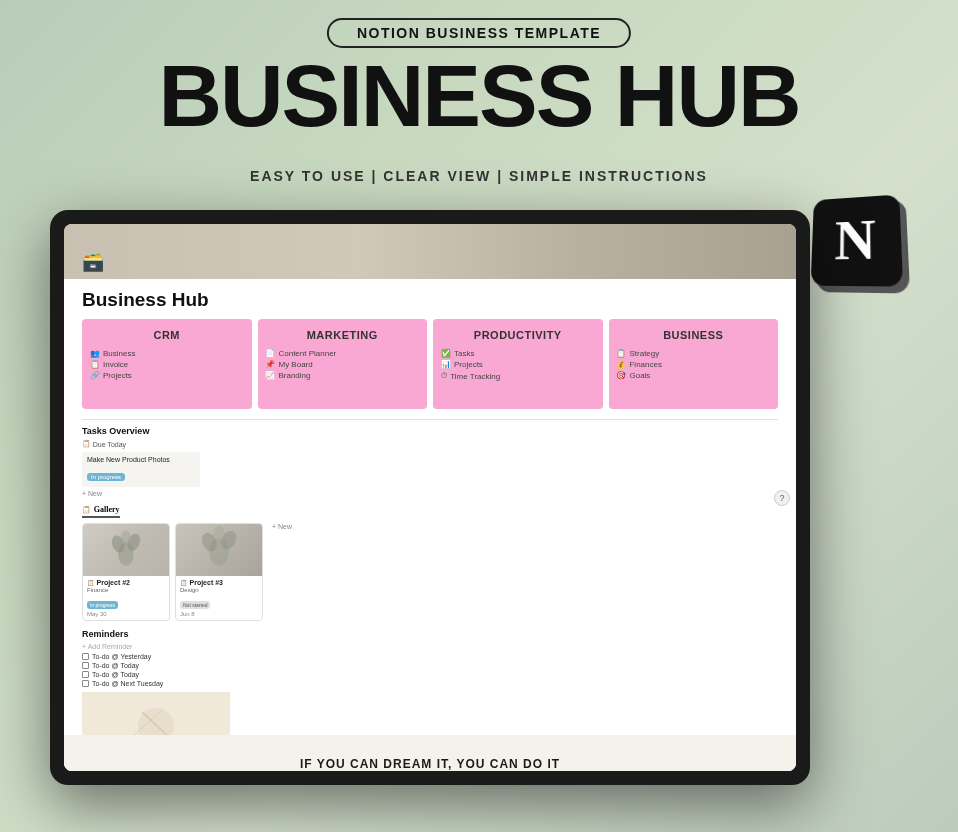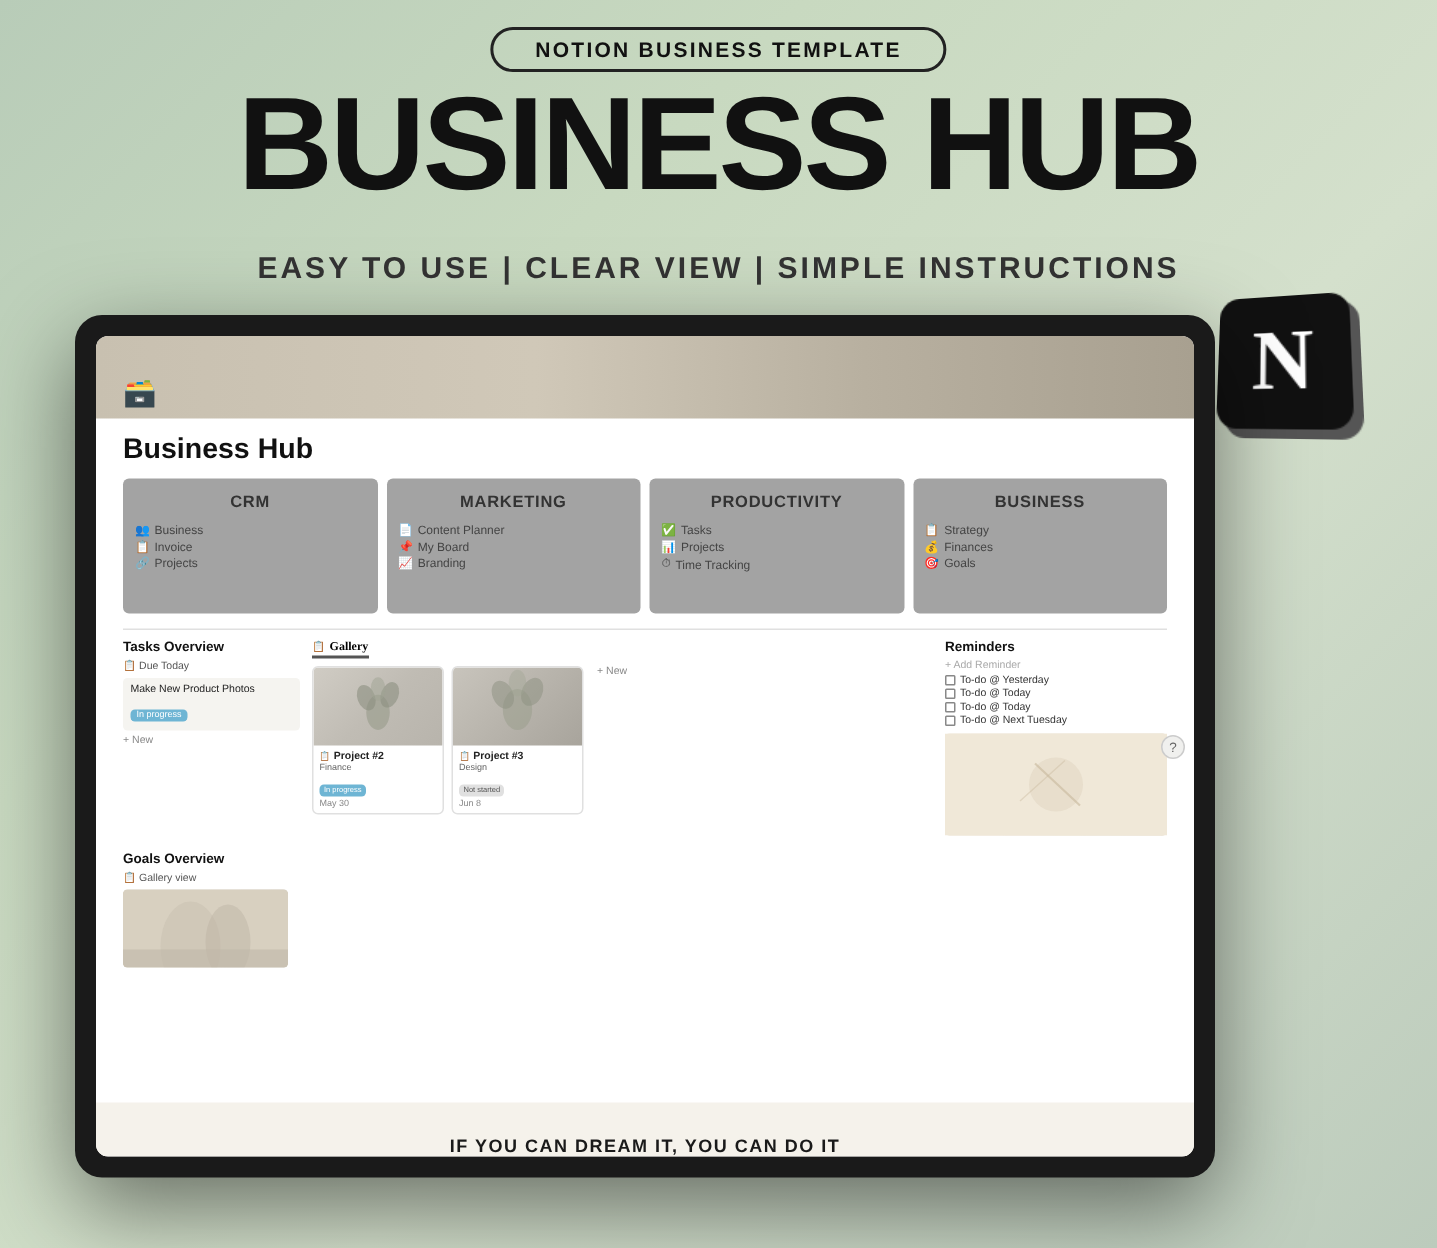--- a/index.html
+++ b/index.html
@@ -52,21 +52,21 @@
       line-height: 1;
     }
 
     
     .subtitle {
       position: absolute;
       top: 168px;
       left: 50%;
       transform: translateX(-50%);
       font-family: Arial, sans-serif;
-      font-size: 20px;
+      font-size: 14px;
       font-weight: 700;
       letter-spacing: 2px;
       color: #333;
       white-space: nowrap;
     }
 
     
     .notion-icon {
       position: absolute;
       top: 195px;
@@ -140,21 +140,21 @@
 
     
     .cards-row {
       display: flex;
       gap: 6px;
       margin-bottom: 10px;
     }
 
     .cat-card {
       flex: 1;
-      background: #a3a3a3;
+      background: #f9a8d4;
       border-radius: 4px;
       padding: 10px 8px 8px;
       min-height: 90px;
     }
 
     .cat-title {
       font-family: Arial, sans-serif;
       font-size: 11px;
       font-weight: 700;
       color: #333;
@@ -178,20 +178,21 @@
 
     .item-icon {
       font-size: 8px;
     }
 
     
     .bottom-sections {
       display: flex;
       gap: 8px;
       margin-top: 2px;
+      flex-direction: column;
     }
 
     .section-tasks {
       width: 118px;
       flex-shrink: 0;
     }
 
     .section-projects {
       flex: 1;
     }

